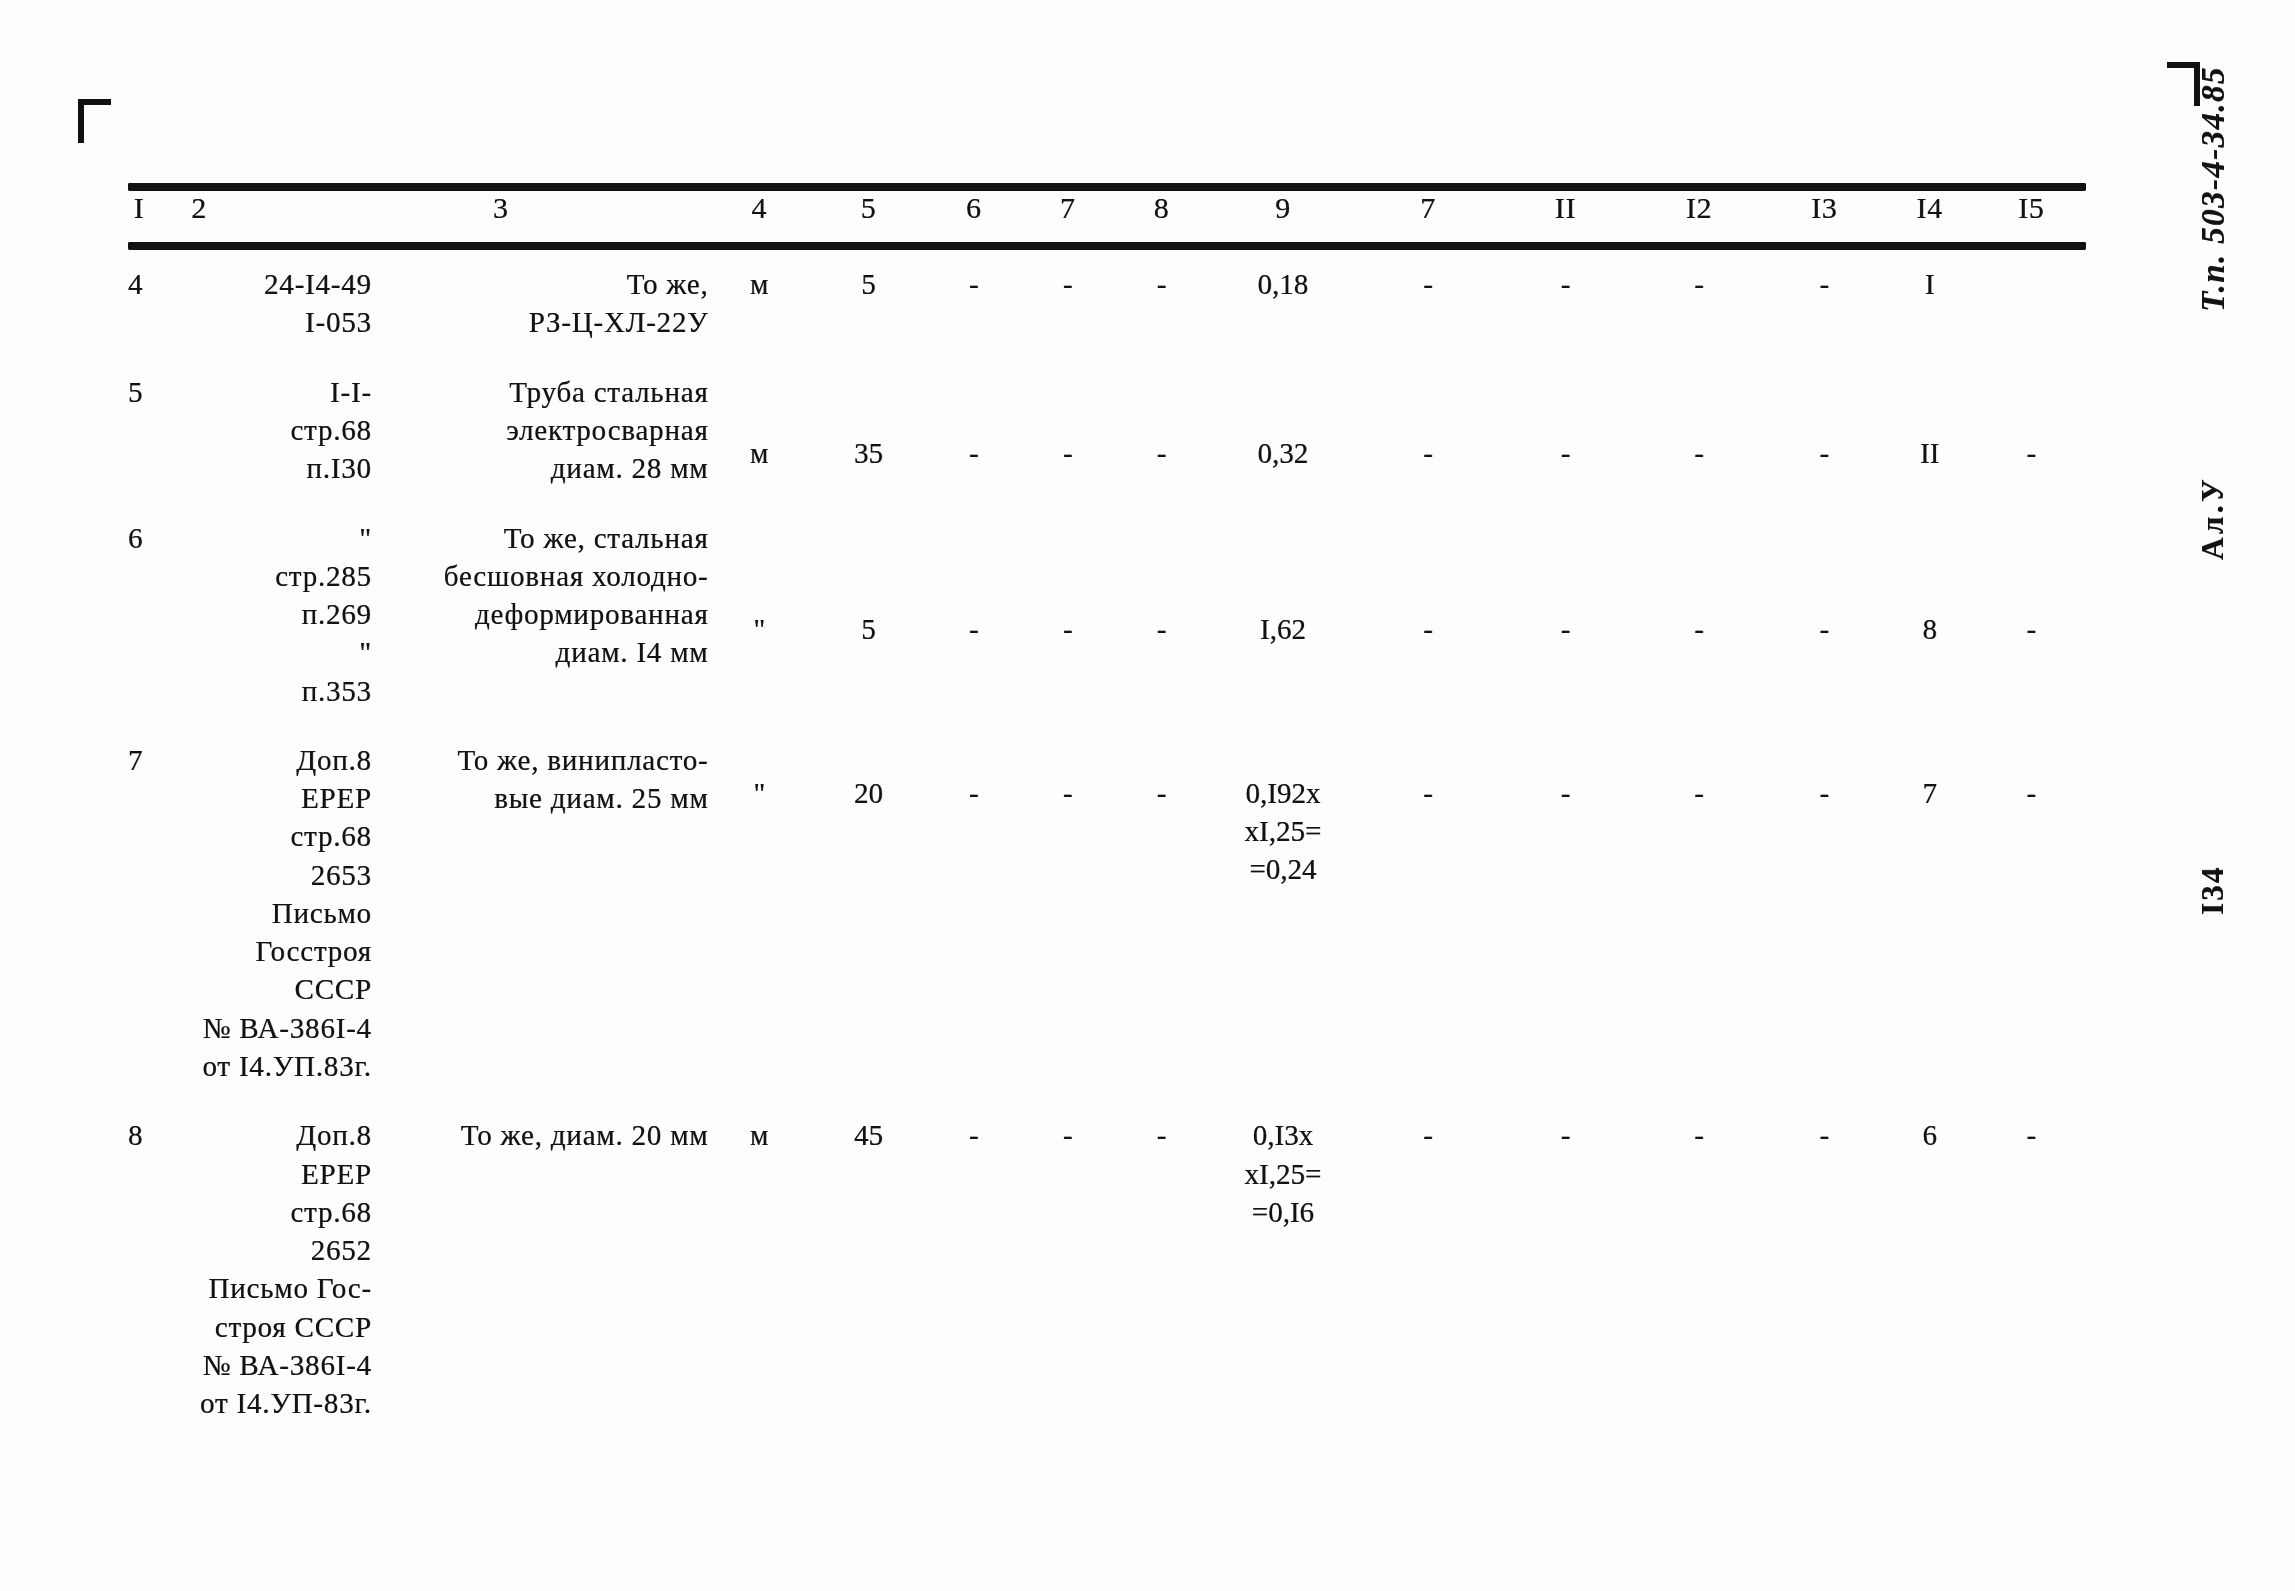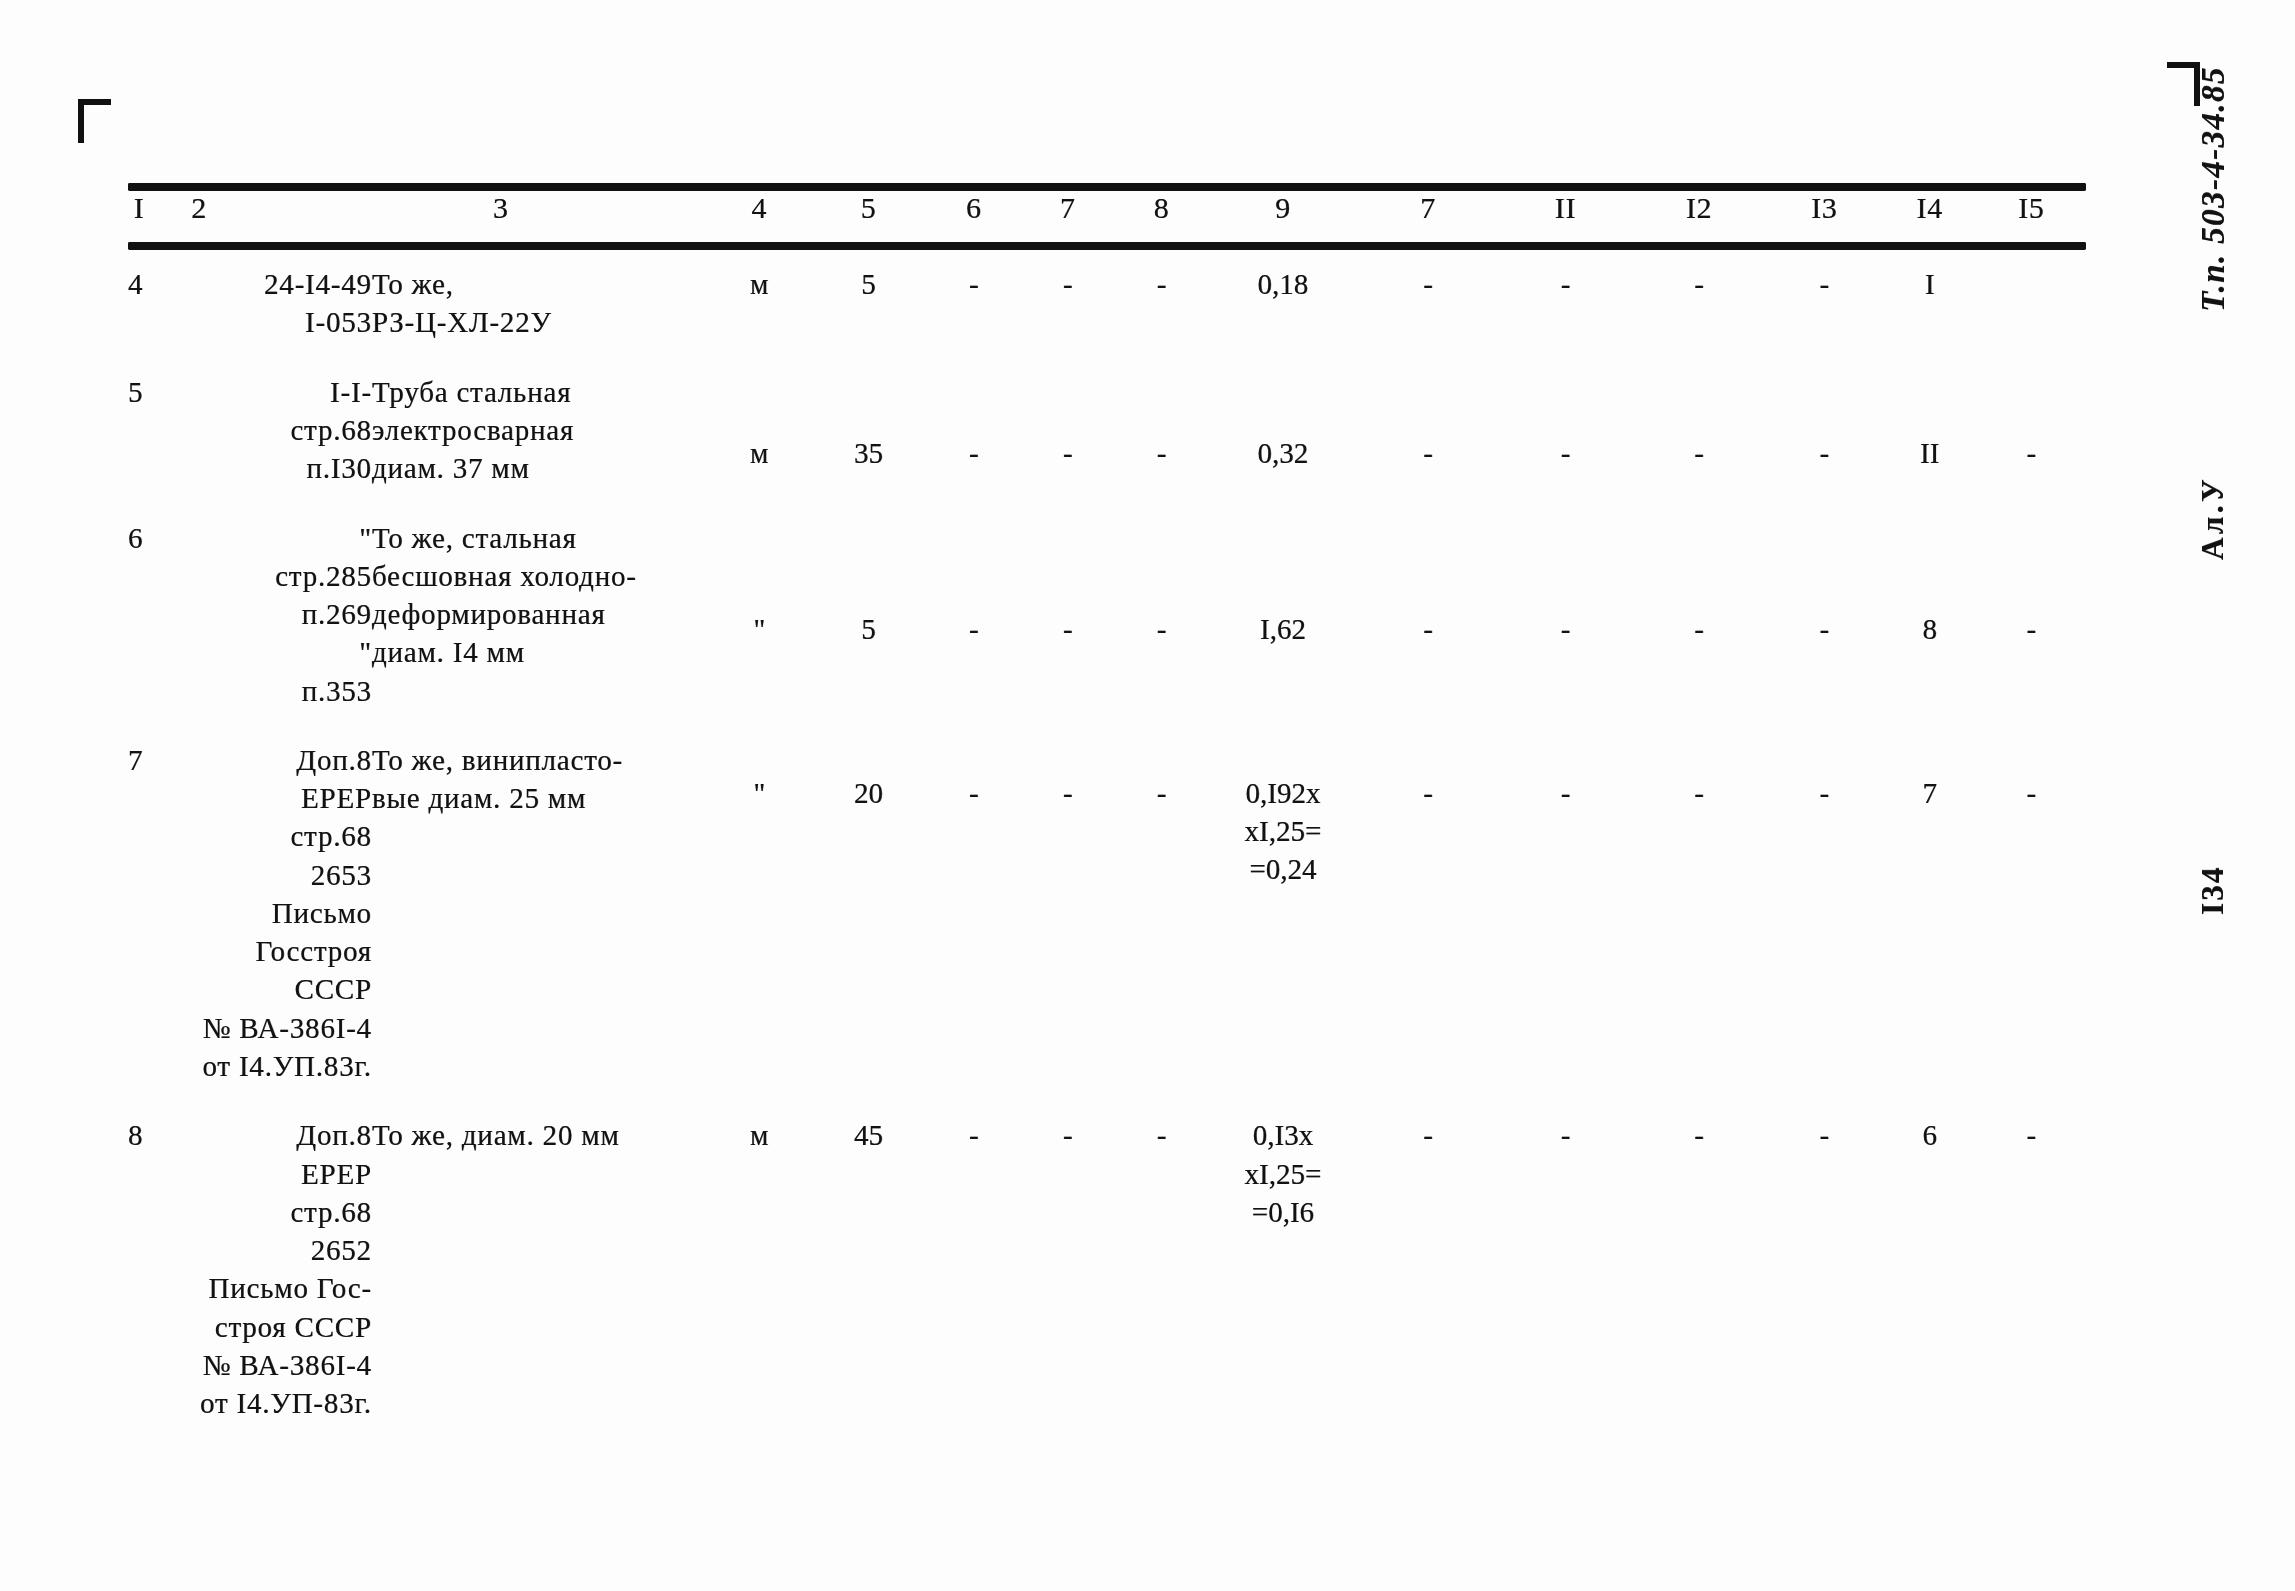--- a/index.html
+++ b/index.html
@@ -131,21 +131,21 @@
   
   .body-row td {
     padding-top: 7px;
     padding-bottom: 7px;
     font-size: 29px;
     line-height: 1.32;
     font-family: "Liberation Serif", serif;
   }
   .cell-pos   { text-align: left;  padding-left: 4.3px; font-weight: 700;}
   .cell-ref   { text-align: right;  padding-left: 5.7px; white-space: pre-line; }
-  .cell-name  { text-align: left;  padding-left: 7px; white-space: pre-line; }
+  .cell-name  { text-align: right;  padding-left: 7px; white-space: pre-line; }
   .cell-unit  { text-align: center; }
   .cell-num   { text-align: center; white-space: pre-line; }
   .cell-dash  { text-align: center; }
 
   .spacer-row td { height: 31px; }
 
   
   .ink {
     font-family: "Liberation Serif", serif;
     color: #121212;
@@ -260,21 +260,21 @@
             <td colspan="15"></td>
           </tr>
 
       <tr class="body-row">
         <td class="cell-pos ink">5</td>
         <td class="cell-ref ink mono-ish">I-I-
 стр.68
 п.I30</td>
         <td class="cell-name ink mono-ish">Труба стальная
 электросварная
-диам. 37 мм</td>
+диам. 28 мм</td>
         <td class="cell-unit ink pad-top-2">м</td>
         <td class="cell-num ink pad-top-2">35</td>
         <td class="cell-dash ink pad-top-2">-</td>
         <td class="cell-dash ink pad-top-2">-</td>
         <td class="cell-dash ink pad-top-2">-</td>
         <td class="cell-num ink pad-top-2">0,32</td>
         <td class="cell-dash ink pad-top-2">-</td>
         <td class="cell-dash ink pad-top-2">-</td>
         <td class="cell-dash ink pad-top-2">-</td>
         <td class="cell-dash ink pad-top-2">-</td>

